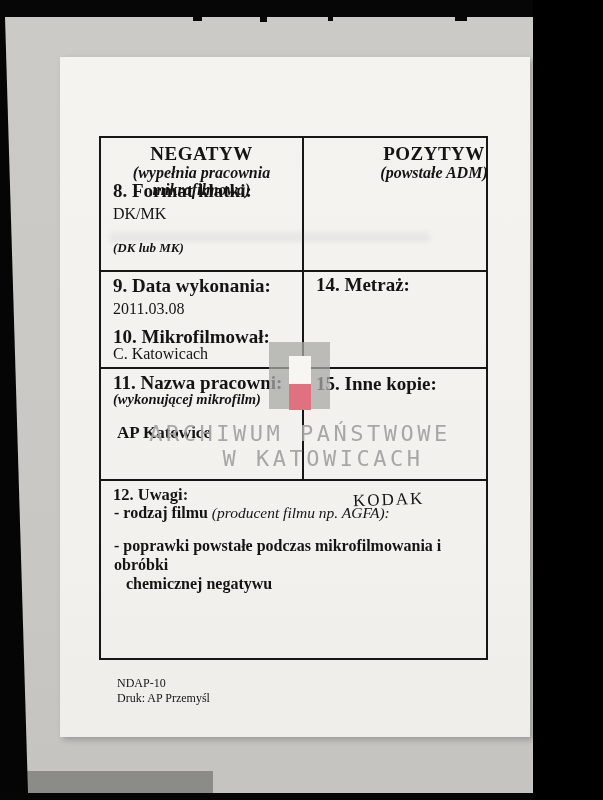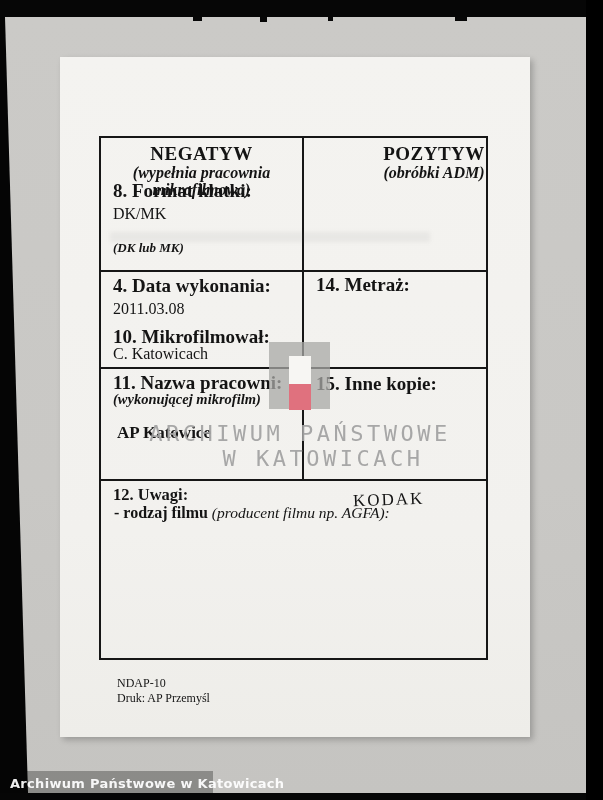--- a/index.html
+++ b/index.html
@@ -1,17 +1,17 @@
 <!DOCTYPE html>
 <html><head>
 <meta charset="utf-8">
 <style>
   html,body{margin:0;padding:0;background:#000;}
   .stage{
-    position:relative;width:586px;height:800px;overflow:hidden;
+    position:relative;width:533px;height:800px;overflow:hidden;
     background:#060606;
     font-family:"Liberation Serif","DejaVu Serif",serif;
     color:#141414;
   }
   .abs{position:absolute;}
   
   .board{
     left:5px;top:17px;width:587px;height:776px;
     background:linear-gradient(180deg,#cbcac7 0%,#c9c8c5 60%,#c5c4c1 100%);
   }
@@ -94,55 +94,58 @@
     <div class="abs hline" style="top:132px;"></div>
     <div class="abs hline" style="top:229px;"></div>
     <div class="abs hline" style="top:341px;"></div>
 
     <div class="abs hdr" style="left:0;top:5px;">
       <div class="hdr-title">NEGATYW</div>
       <div class="hdr-sub">(wypełnia pracownia mikrofilmowa)</div>
     </div>
     <div class="abs hdr right" style="top:5px;">
       <div class="hdr-title">POZYTYW</div>
-      <div class="hdr-sub">(obróbki ADM)</div>
+      <div class="hdr-sub">(powstałe ADM)</div>
     </div>
 
     <div class="abs cell-text lbl" style="left:12px;top:42px;">8. Format klatki:</div>
     <div class="abs cell-text val" style="left:12px;top:67px;">DK/MK</div>
     <div class="abs cell-text hint" style="left:12px;top:103px;">(DK lub MK)</div>
 
-    <div class="abs cell-text lbl" style="left:12px;top:137px;">4. Data wykonania:</div>
+    <div class="abs cell-text lbl" style="left:12px;top:137px;">9. Data wykonania:</div>
     <div class="abs cell-text val" style="left:12px;top:162px;">2011.03.08</div>
     <div class="abs cell-text lbl" style="left:12px;top:188px;">10. Mikrofilmował:</div>
     <div class="abs cell-text val" style="left:12px;top:207px;">C. Katowicach</div>
     <div class="abs cell-text lbl" style="left:215px;top:136px;">14. Metraż:</div>
 
     <div class="abs cell-text lbl" style="left:12px;top:234px;">11. Nazwa pracowni:</div>
     <div class="abs cell-text sublbl" style="left:12px;top:253px;">(wykonującej mikrofilm)</div>
     <div class="abs cell-text bold-val" style="left:16px;top:285px;z-index:6;">AP Katowice</div>
     <div class="abs cell-text lbl" style="left:215px;top:235px;">15. Inne kopie:</div>
 
     <div class="abs cell-text" style="left:12px;top:348px;font-size:16.5px;font-weight:bold;">12. Uwagi:</div>
     <div class="abs cell-text uwagi-line" style="left:13px;top:366px;">
       <span class="b">- rodzaj filmu</span>
       <span class="i">(producent filmu np. AGFA):</span>
     </div>
     <div class="abs cell-text kodak" style="left:252px;top:352px;">KODAK</div>
+    <div class="abs wrap2" style="left:13px;top:398px;">
+      <span>- poprawki powstałe podczas mikrofilmowania i obróbki</span><br>
+      <span style="margin-left:12px;">chemicznej negatywu</span>
+    </div>
   </div>
 
   <div class="abs wm-square"></div>
   <div class="abs wm-top"></div>
   <div class="abs wm-bottom"></div>
   <div class="abs wm-text">
     <span>ARCHIWUM PAŃSTWOWE</span>
     <span class="l2">W KATOWICACH</span>
   </div>
 
   <div class="abs imprint">
     <div>NDAP-10</div>
     <div>Druk: AP Przemyśl</div>
   </div>
 
   <div class="abs bar-box"></div>
-  <div class="abs bar-label">Archiwum Państwowe w Katowicach</div>
 
 </div>
 
 </body></html>

